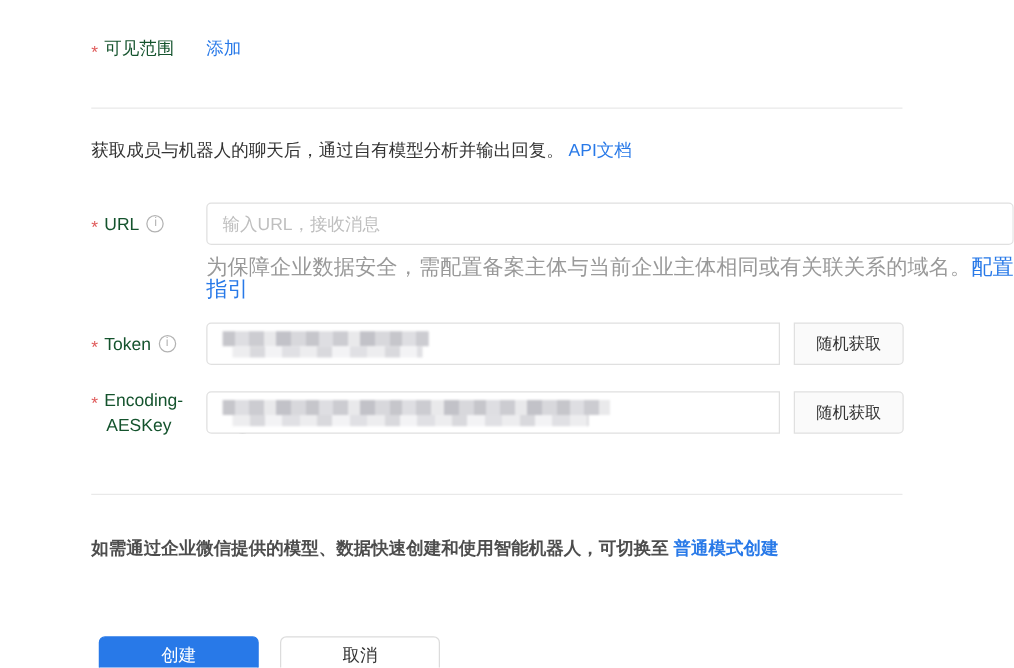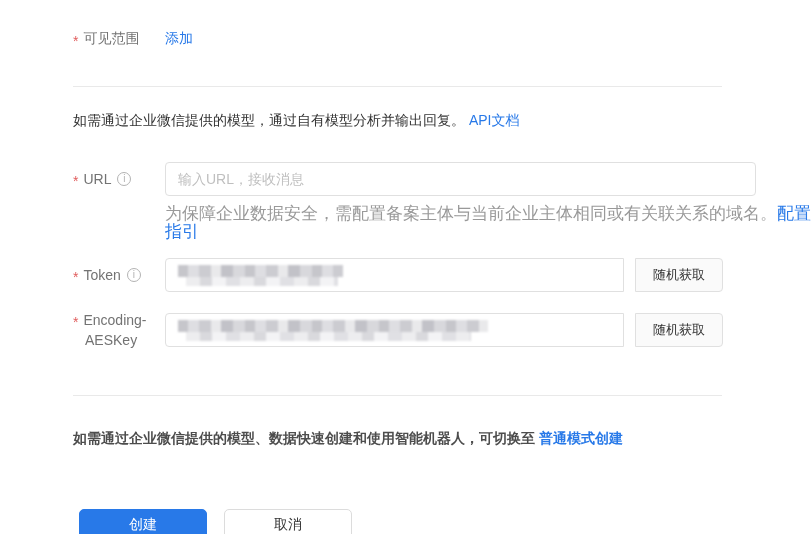--- a/index.html
+++ b/index.html
@@ -31,21 +31,21 @@
     align-items:center;
     color:#333333;
   }
   .req{
     color:var(--required-red,#e05c5c);
     margin-right:5px;
     font-size:14px;
     position:relative;
     top:2px;
   }
-  .label-text{color:#737373;}
+  .label-text{color:#14532d;}
 
   a.link{
     color:var(--link-blue,#2879e8);
     text-decoration:none;
     cursor:pointer;
   }
 
   .divider{
     border:none;
     border-top:1px solid var(--divider,#e9e9e9);
@@ -67,21 +67,21 @@
     text-align:center;
     margin-left:6px;
     font-style:normal;
     cursor:pointer;
   }
   .info-icon::before{content:"i";}
 
   .url-row{margin-top:32px;}
   .field-content{flex:1;max-width:558px;}
   .text-input{
-    width:591px;
+    width:646px;
     height:34px;
     border:1px solid var(--input-border,#e0e0e0);
     border-radius:4px;
     padding:0 12px;
     font-size:14px;
     color:#333333;
     outline:none;
     font-family:inherit;
     background:#fff;
   }
@@ -176,21 +176,21 @@
     <div class="label-col">
       <span class="req">*</span>
       <span class="label-text">可见范围</span>
     </div>
     <a class="link">添加</a>
   </div>
 
   <hr class="divider divider-1 content-width">
 
   <div class="intro">
-    <span>如需通过企业微信提供的模型，通过自有模型分析并输出回复。</span>
+    <span>获取成员与机器人的聊天后，通过自有模型分析并输出回复。</span>
     <a class="link">API文档</a>
   </div>
 
   <div class="row url-row">
     <div class="label-col">
       <span class="req">*</span>
       <span class="label-text">URL</span>
       <i class="info-icon"></i>
     </div>
     <div class="field-content">

